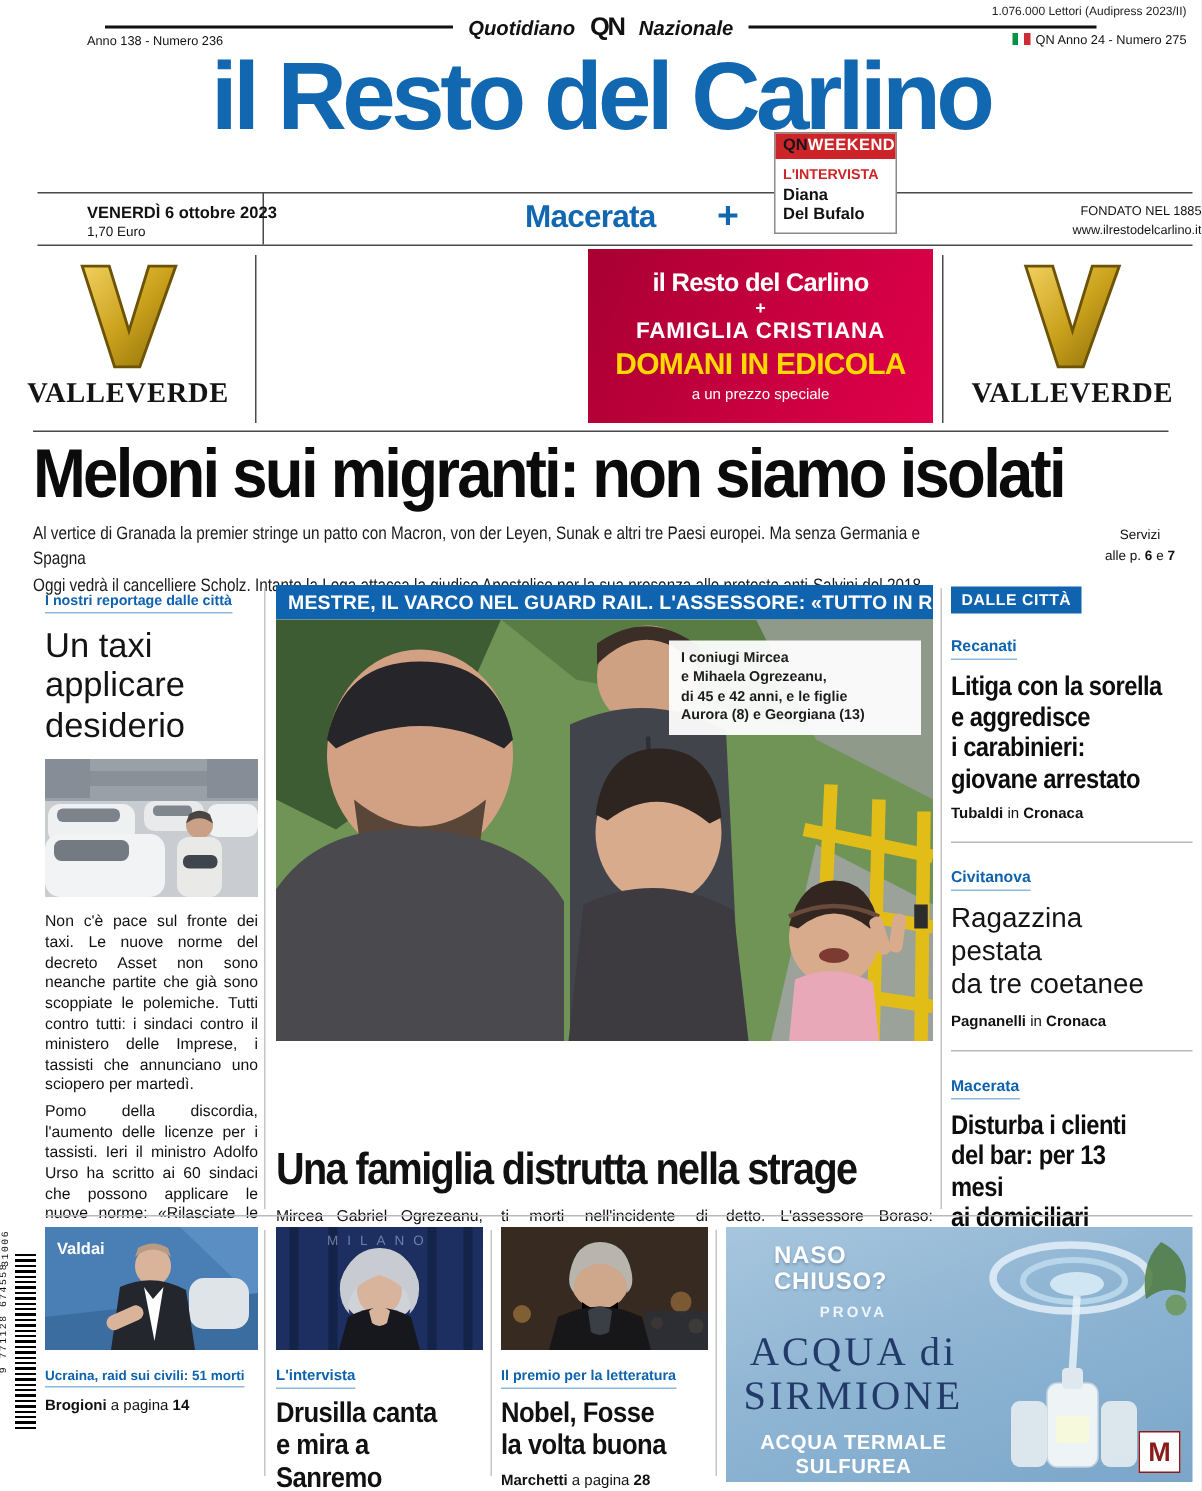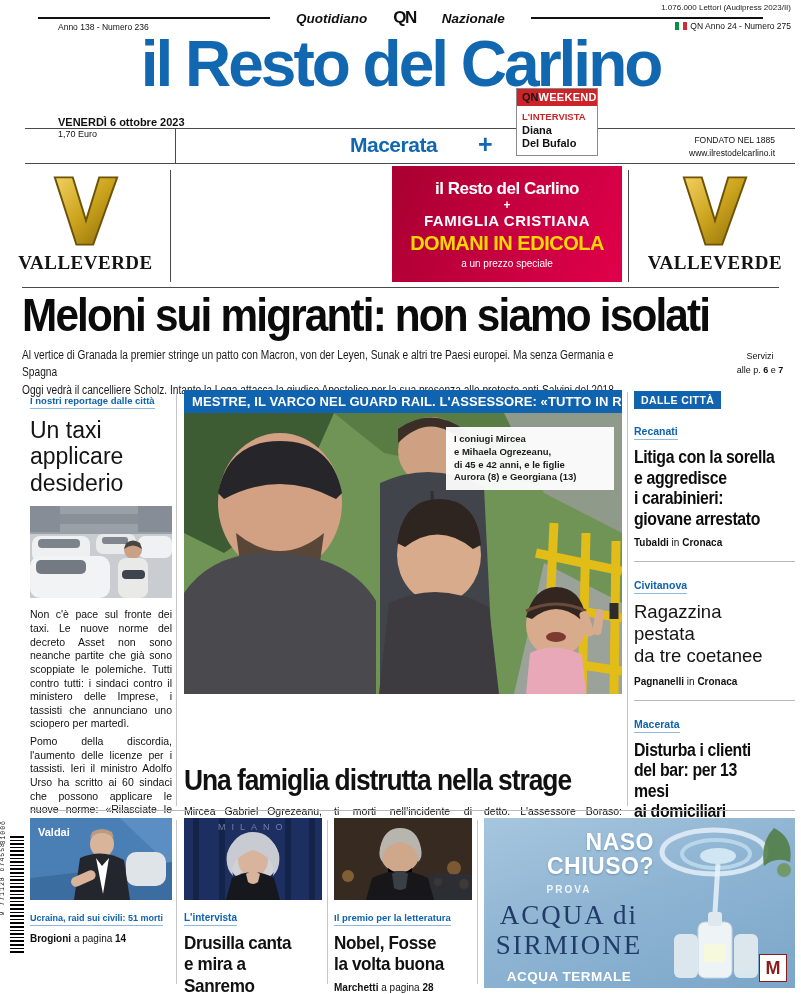--- a/index.html
+++ b/index.html
@@ -58,42 +58,42 @@
   .hl-bold{font-weight:800;color:#0d0d0d;}
   .banner{background:#1063ae;color:#fff;font-weight:800;font-size:13px;
           line-height:23px;padding-left:8px;letter-spacing:.1px;white-space:nowrap;}
   .badge{display:inline-block;background:#1063ae;color:#fff;font-weight:800;
          font-size:10.5px;padding:3px 7px;letter-spacing:.4px;}
   .capbox{position:absolute;background:rgba(255,255,255,.94);color:#1c1c1c;
           font-size:9.5px;font-weight:600;line-height:1.35;padding:6px 8px;}
   .photo{display:block;}
   
   .sirm{background:linear-gradient(160deg,#a7c6de 0%,#8fb5d3 45%,#7ba6c9 100%);overflow:hidden;}
-  .sirm .naso{color:#fff;font-weight:900;font-size:23px;line-height:1.05;letter-spacing:.5px;
-              text-align:right;white-space:pre-line;text-shadow:0 1px 2px rgba(40,70,100,.35);}
+  .sirm .naso{color:#fff;font-weight:900;font-size:16px;line-height:1.05;letter-spacing:.5px;
+              text-align:left;white-space:pre-line;text-shadow:0 1px 2px rgba(40,70,100,.35);padding-left:32px;}
   .sirm .prova{color:#eef5fb;font-weight:800;font-size:10px;letter-spacing:2px;text-align:center;}
   .sirm .brand{font-family:"Liberation Serif",serif;color:#223a68;font-size:27px;
                letter-spacing:2px;line-height:1.1;text-align:center;white-space:pre-line;}
   .sirm .sub{color:#fff;font-weight:900;font-size:13.5px;line-height:1.2;text-align:center;
              white-space:pre-line;letter-spacing:.5px;}
   .mlogo{position:absolute;right:8px;bottom:6px;width:26px;height:26px;background:#fff;
          border:1px solid #8a1b1b;display:flex;align-items:center;justify-content:center;
          font-weight:900;font-size:18px;color:#8a1b1b;}
   
   .bars{background:repeating-linear-gradient(to bottom,#000 0 1.6px,#fff 1.6px 3.6px);}
   .bcnum{position:absolute;writing-mode:vertical-rl;transform:rotate(180deg);
          font-family:"Liberation Mono",monospace;font-size:6.5px;letter-spacing:1px;color:#111;}
 </style>
 </head>
 <body>
 
 <div id="page">
 
   <div class="abs tiny" style="top:3px;right:10px;">1.076.000 Lettori (Audipress 2023/II)</div>
-  <div class="abs" style="top:8px;left:0;width:801px;display:flex;align-items:center;justify-content:center;gap:26px;">
+  <div class="abs" style="top:8px;left:0;width:801px;display:flex;align-items:center;justify-content:center;gap:10px;">
     <span class="topline"></span>
     <span class="brandword">Quotidiano</span>
     <span class="qnlogo">QN</span>
     <span class="brandword">Nazionale</span>
     <span class="topline"></span>
   </div>
   <div class="abs" style="top:22px;left:58px;font-size:8.5px;">Anno 138 - Numero 236</div>
   <div class="abs" style="top:21px;right:10px;font-size:8.5px;">
     <span class="flag"></span><span>QN Anno 24 - Numero 275</span>
   </div>
@@ -103,27 +103,27 @@
   <div class="abs weekendbox" style="top:88px;left:516px;width:80px;">
     <div class="wkband"><span class="q">QN</span><span class="w">WEEKEND</span></div>
     <div class="wkkick">L'INTERVISTA</div>
     <div class="wkname prel">Diana
 Del Bufalo</div>
   </div>
 
   <div class="hrule" style="top:128px;left:25px;width:770px;"></div>
   <div class="hrule" style="top:163px;left:25px;width:770px;"></div>
   <div class="vrule dark" style="top:128px;left:175px;height:35px;"></div>
-  <div class="abs" style="top:116px;left:58px;">
+  <div class="abs" style="top:136px;left:58px;">
     <div style="font-weight:800;font-size:11px;">VENERDÌ 6 ottobre 2023</div>
     <div style="font-size:9px;margin-top:1px;">1,70 Euro</div>
   </div>
   <div class="abs" style="top:133px;left:350px;color:#1268b0;font-weight:900;font-size:21px;letter-spacing:-.5px;">Macerata</div>
   <div class="abs" style="top:130px;left:478px;color:#1268b0;font-weight:900;font-size:25px;">+</div>
-  <div class="abs" style="top:134px;right:26px;font-size:8.5px;text-align:right;line-height:1.5;">
+  <div class="abs" style="top:134px;right:0;font-size:8.5px;text-align:right;line-height:1.5;">
     <div>FONDATO NEL 1885</div>
     <div>www.ilrestodelcarlino.it</div>
   </div>
 
   <div class="abs vv" style="top:172px;left:8px;width:155px;">
     <svg width="72" height="78" viewBox="0 0 60 64">
       <defs>
           <linearGradient id="gold1" x1="0" y1="0" x2="1" y2="1">
         <stop offset="0" stop-color="#f2d060"></stop>
             <stop offset=".5" stop-color="#caa21c"></stop>

